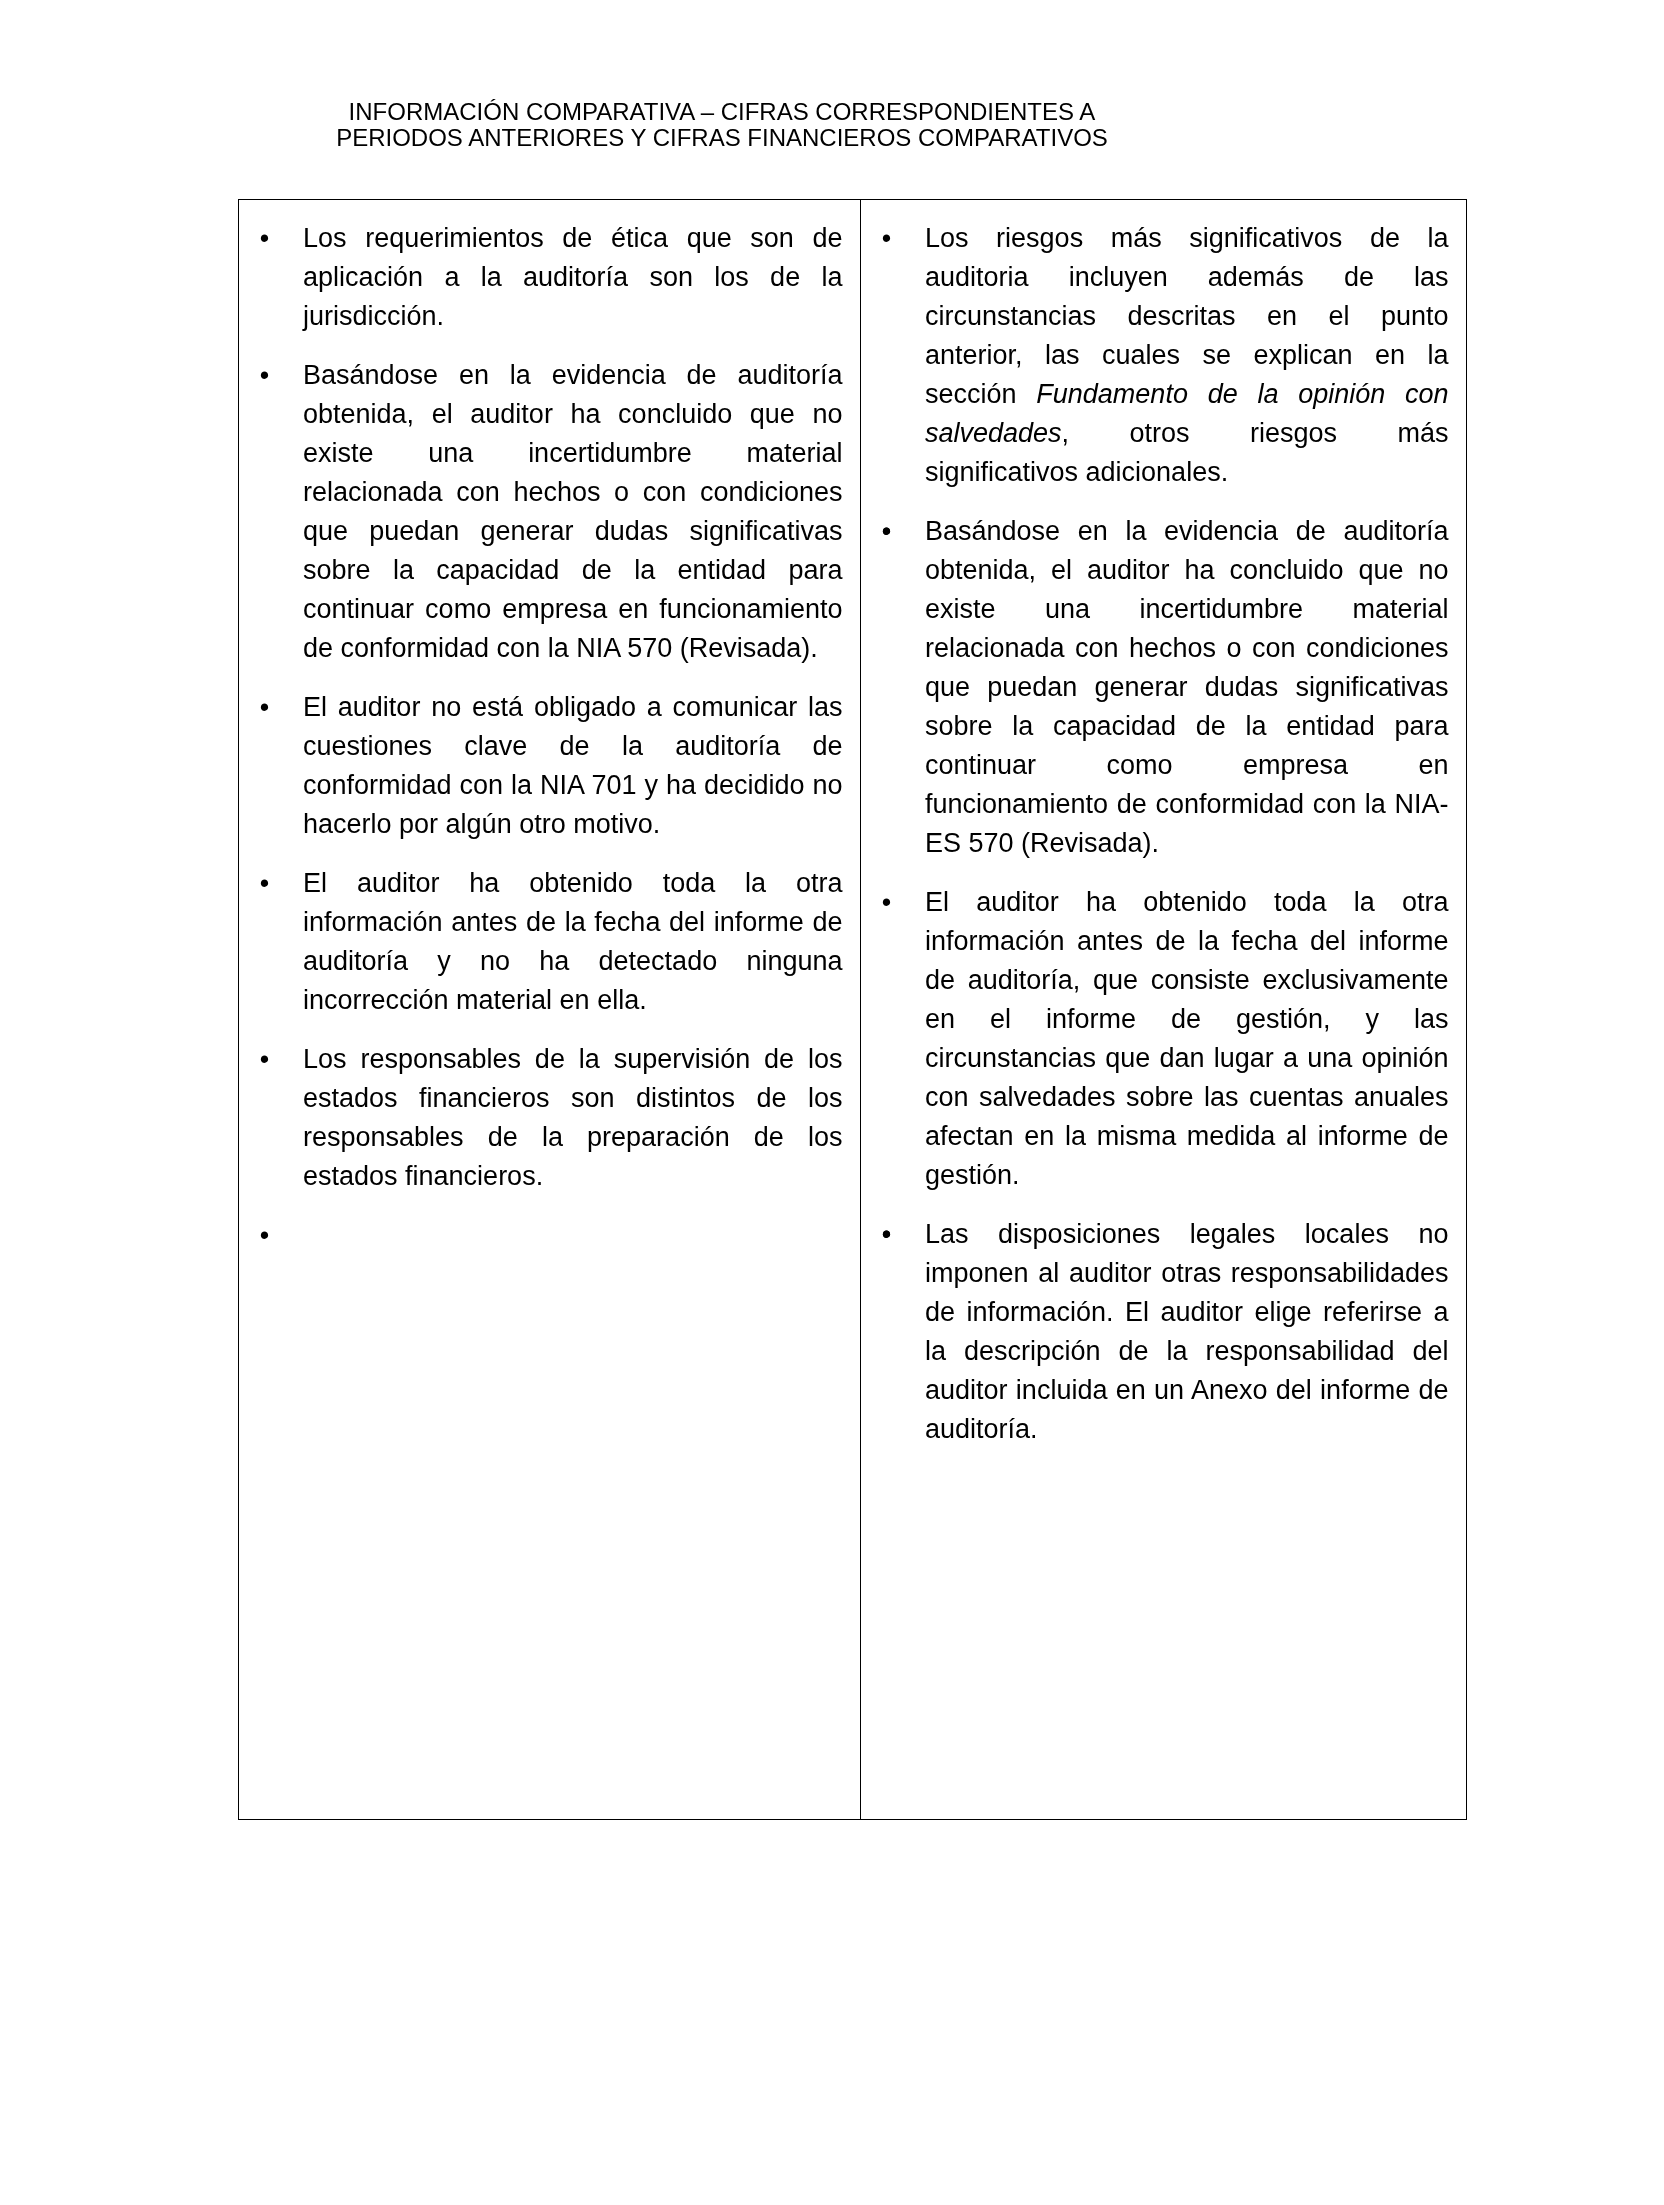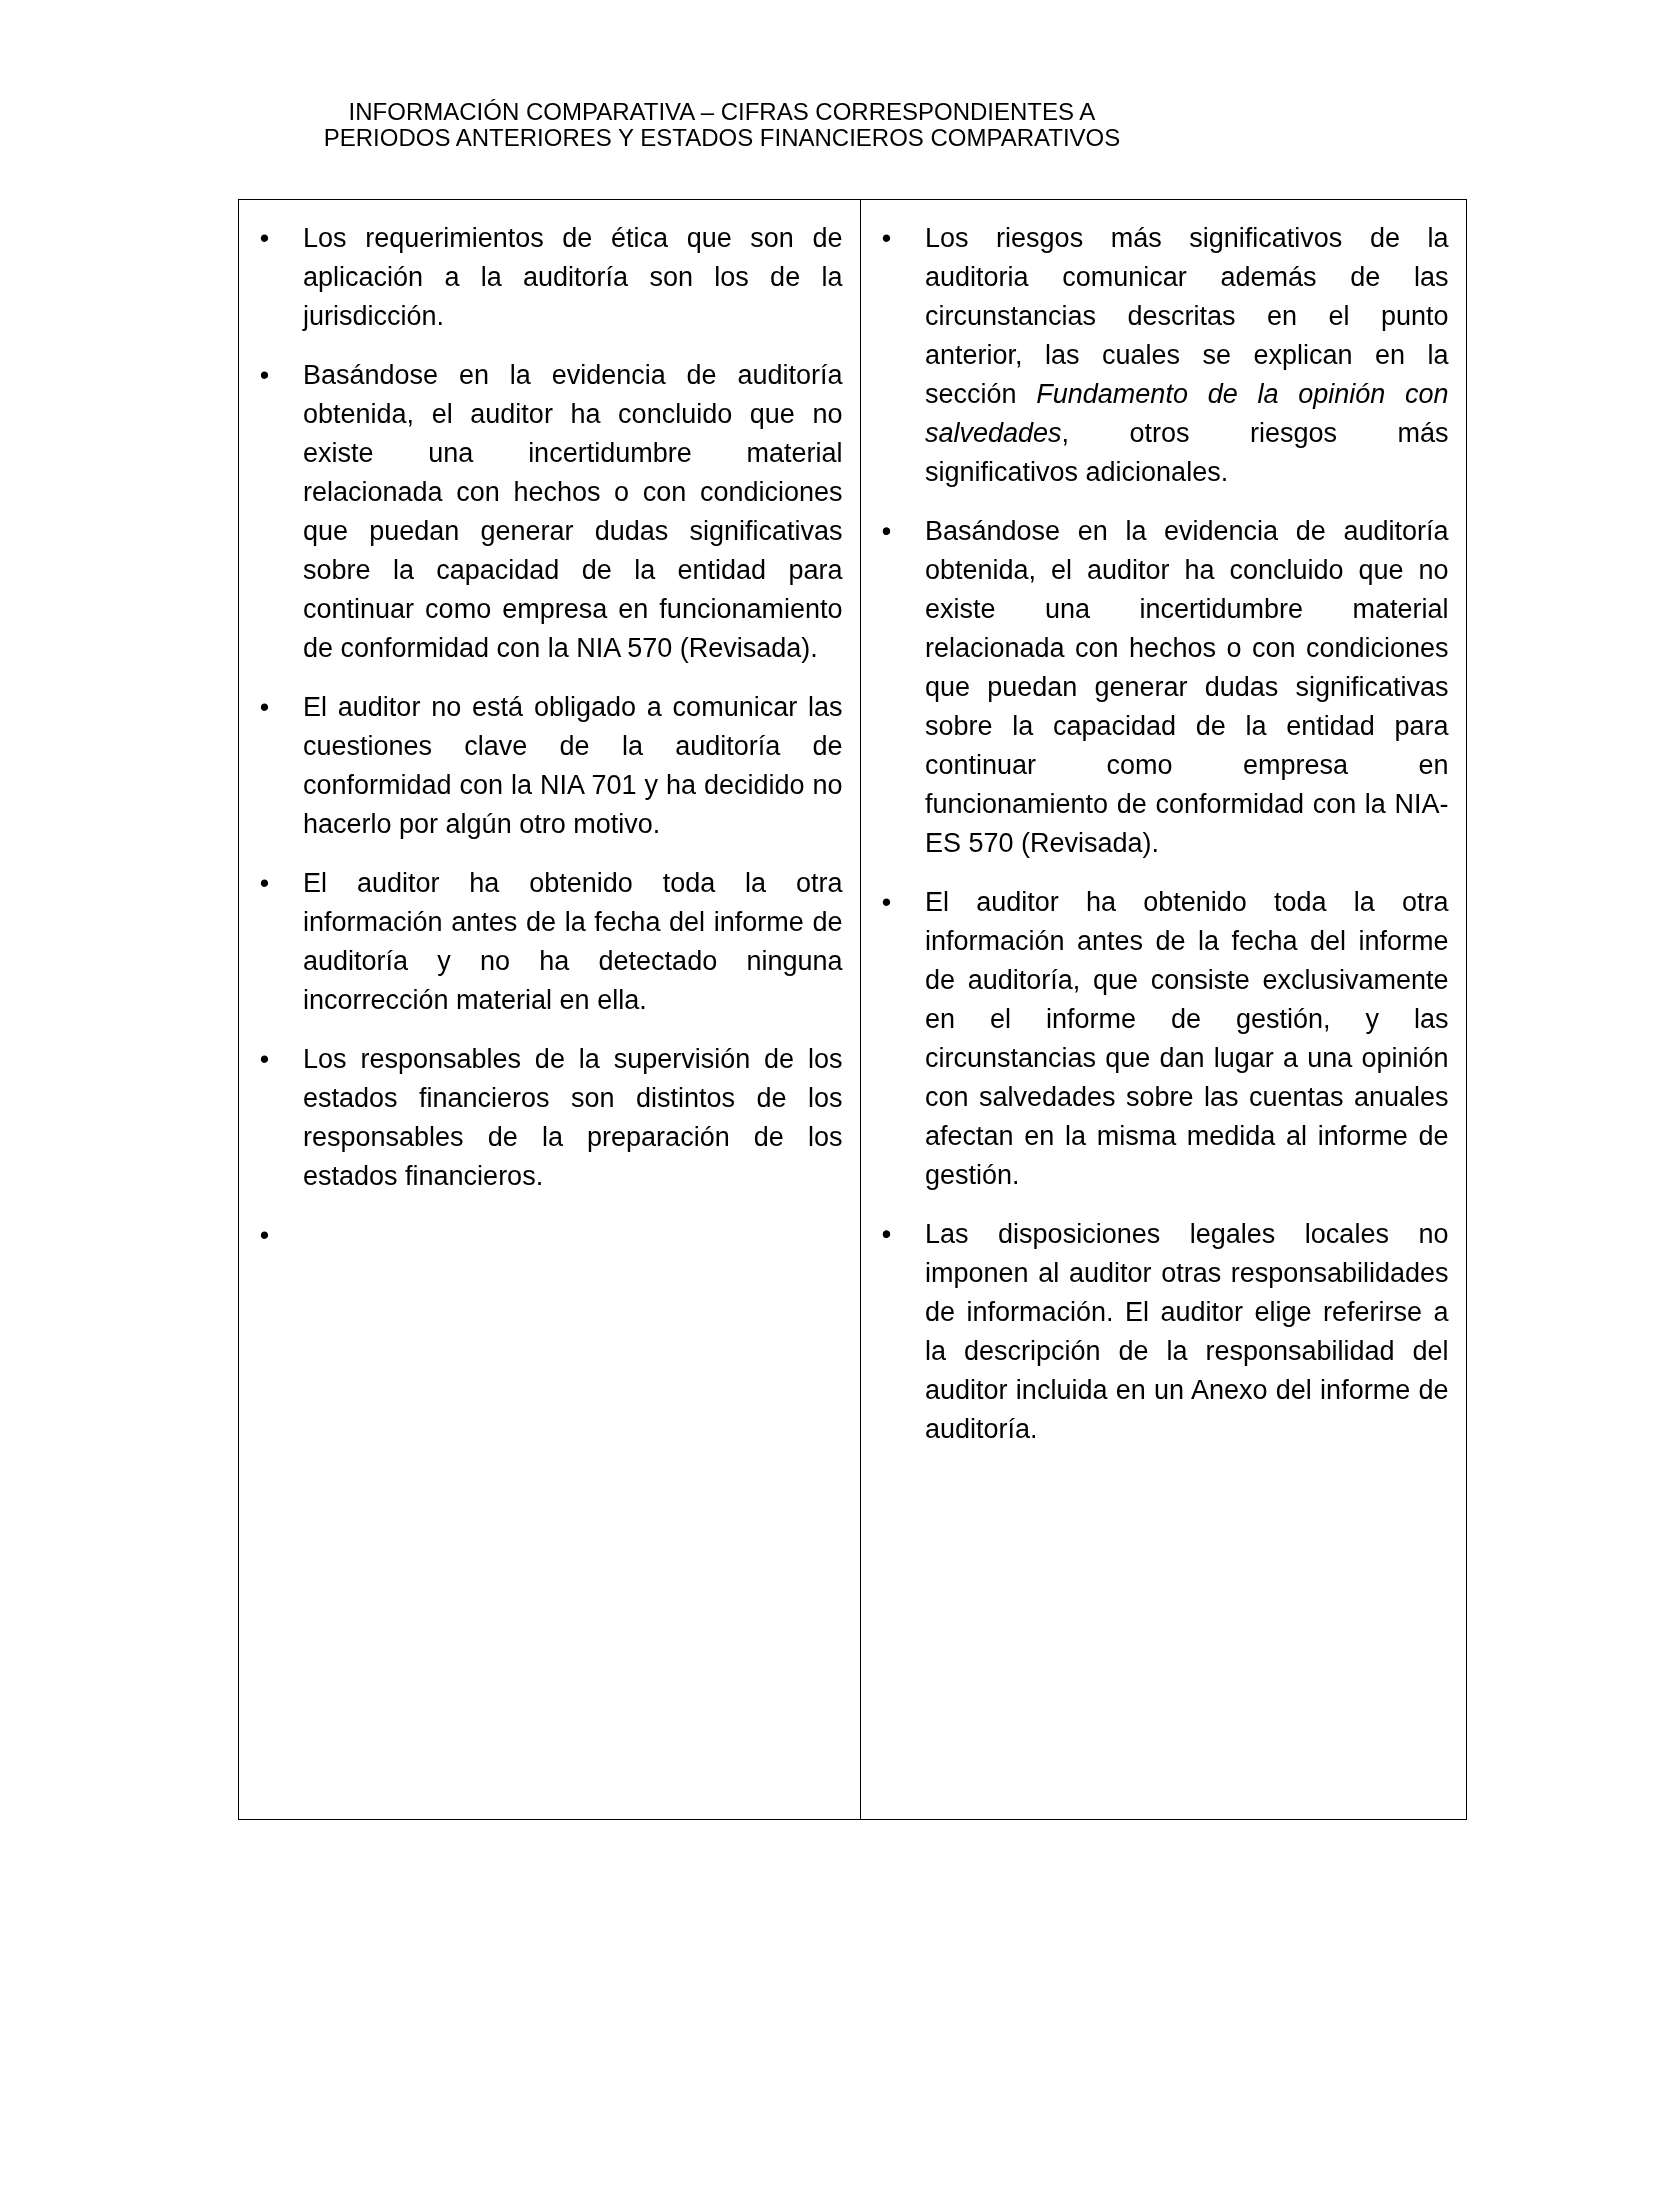--- a/index.html
+++ b/index.html
@@ -78,21 +78,21 @@
     font-style: italic;
   }
 </style>
 </head>
 <body>
 
 <div class="page">
 
   <header class="doc-header">
     <div class="title-line">INFORMACIÓN COMPARATIVA – CIFRAS CORRESPONDIENTES A</div>
-    <div class="title-line">PERIODOS ANTERIORES Y ESTADOS FINANCIEROS COMPARATIVOS</div>
+    <div class="title-line">PERIODOS ANTERIORES Y CIFRAS FINANCIEROS COMPARATIVOS</div>
   </header>
 
   <div class="doc-table">
 
     <div class="cell cell-left">
       <ul class="bullets">
         <li>
           <span class="bullet">•</span>
           <span class="txt">Los requerimientos de ética que son de aplicación a la auditoría son los de la jurisdicción.</span>
         </li>
@@ -115,21 +115,21 @@
         <li>
           <span class="bullet">•</span>
         </li>
       </ul>
     </div>
 
     <div class="cell cell-right">
       <ul class="bullets">
         <li>
           <span class="bullet">•</span>
-          <span class="txt">Los riesgos más significativos de la auditoria comunicar además de las circunstancias descritas en el punto anterior, las cuales se explican en la sección </span><em class="txt-italic">Fundamento de la opinión con salvedades</em><span class="txt">, otros riesgos más significativos adicionales.</span>
+          <span class="txt">Los riesgos más significativos de la auditoria incluyen además de las circunstancias descritas en el punto anterior, las cuales se explican en la sección </span><em class="txt-italic">Fundamento de la opinión con salvedades</em><span class="txt">, otros riesgos más significativos adicionales.</span>
         </li>
         <li>
           <span class="bullet">•</span>
         </li>
         <li>
           <span class="bullet">•</span>
           <span class="txt">Basándose en la evidencia de auditoría obtenida, el auditor ha concluido que no existe una incertidumbre material relacionada con hechos o con condiciones que puedan generar dudas significativas sobre la capacidad de la entidad para continuar como empresa en funcionamiento de conformidad con la NIA-ES 570 (Revisada).</span>
         </li>
         <li>
           <span class="bullet">•</span>

